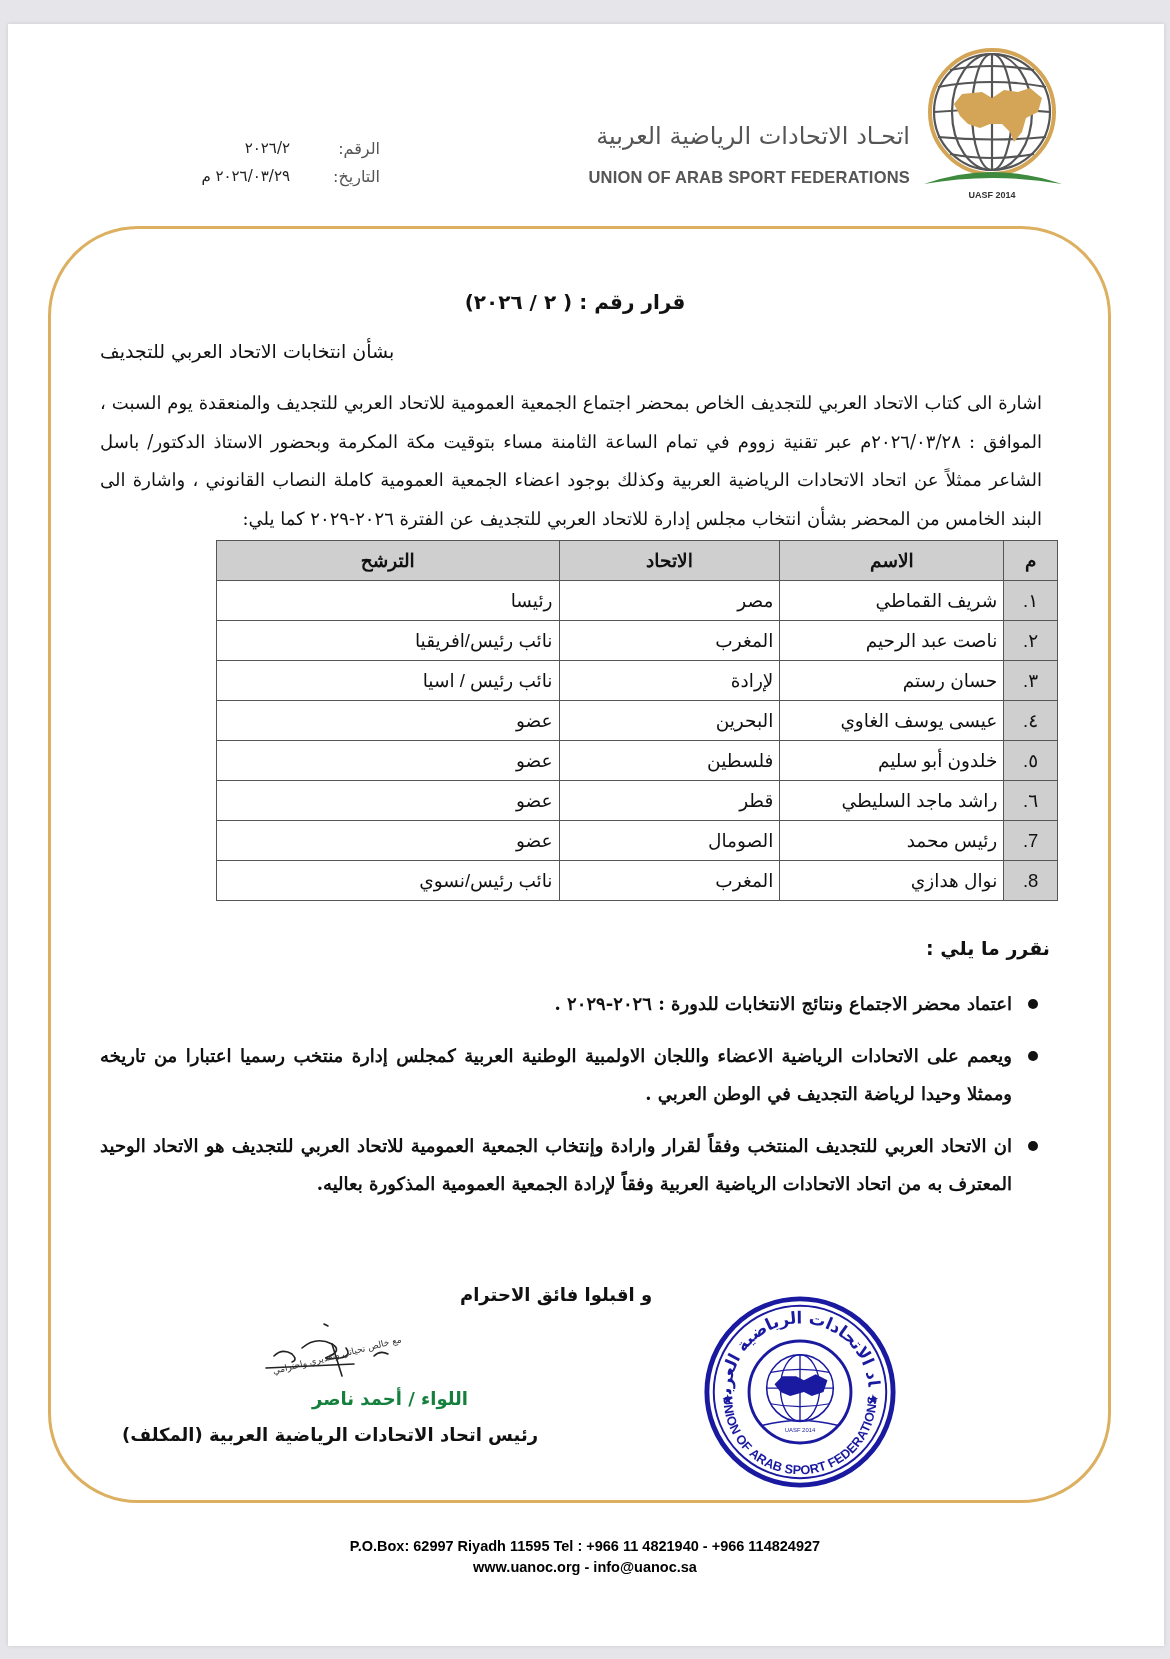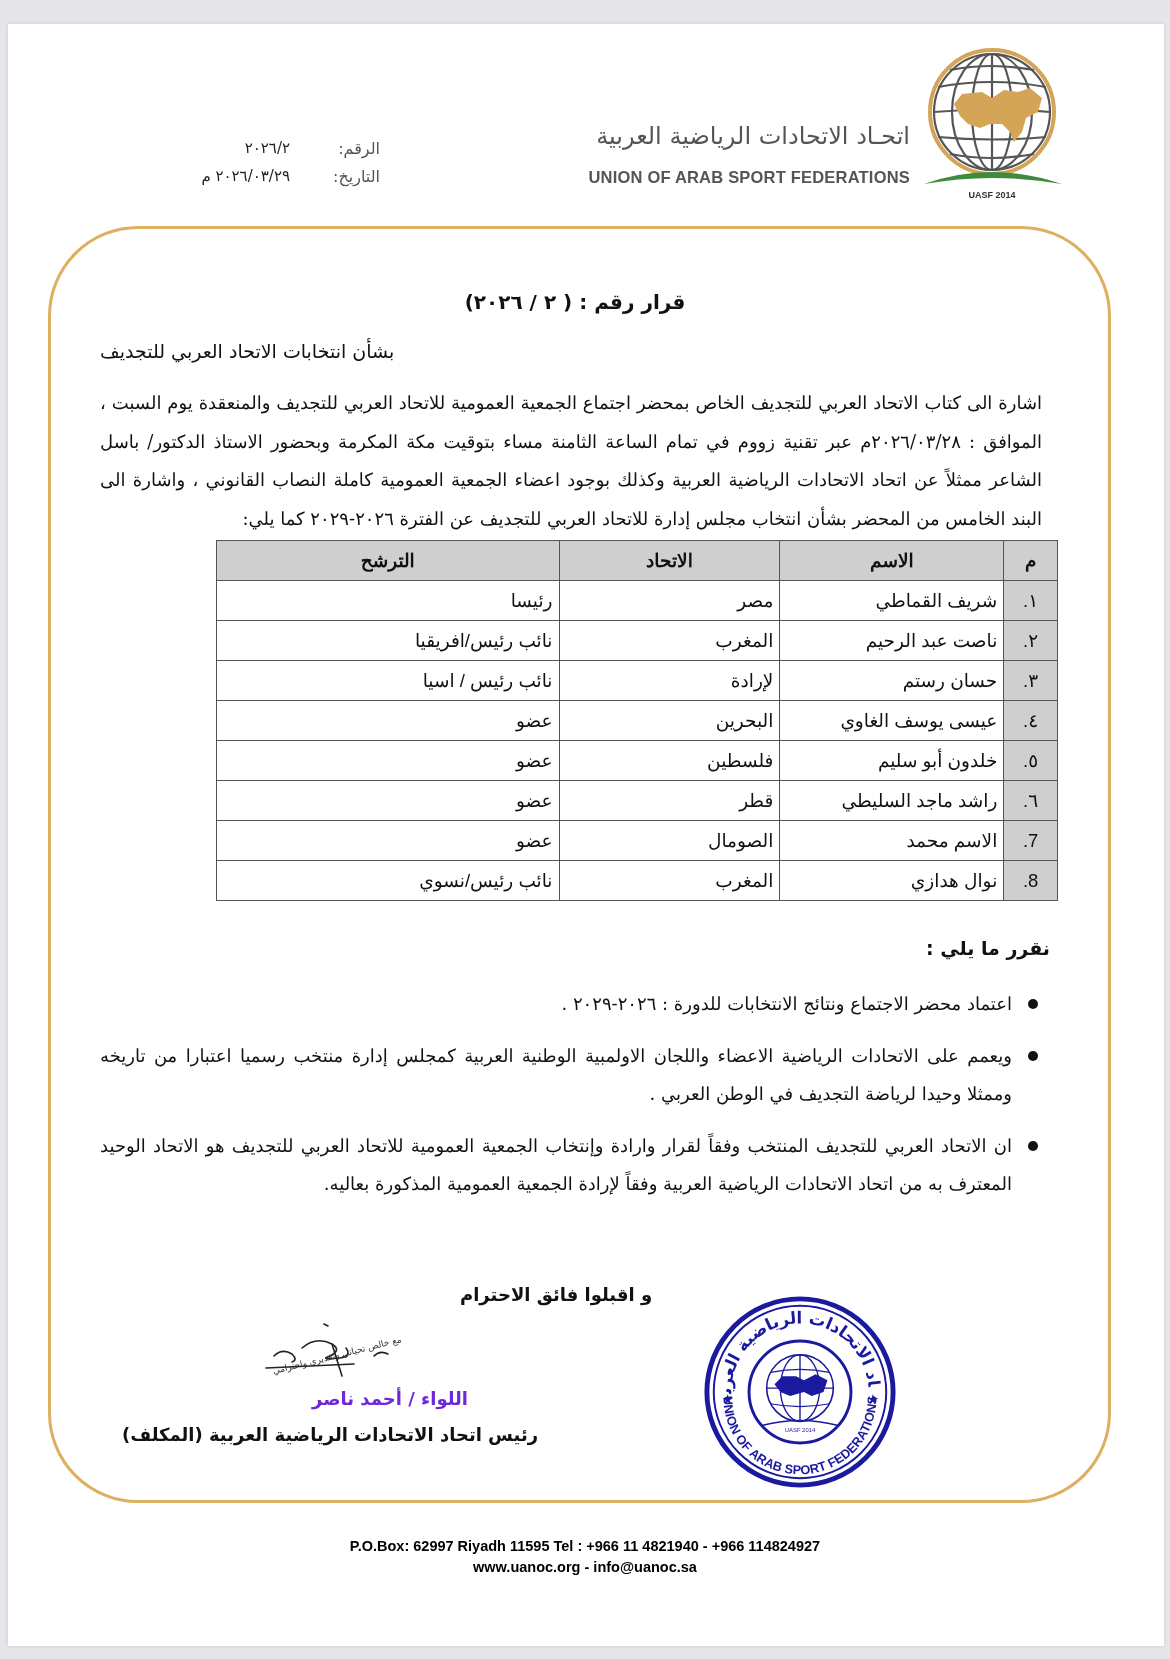--- a/index.html
+++ b/index.html
@@ -85,39 +85,39 @@
     table.members th.num-h { width: 40px; }
     .col-name { width: 208px; }
     .col-fed { width: 205px; }
     .col-cand { width: 325px; }
     .resolve {
       margin-top: 36px; font-weight: bold; font-size: 19px;
       font-family: "DejaVu Sans", sans-serif;
     }
     ul.decisions {
       list-style: none; padding: 0; margin: 26px 0 0 0;
-      font-size: 18px; line-height: 38px;
+      font-size: 18px; line-height: 38px; font-weight: bold;
     }
     ul.decisions li { position: relative; padding-right: 38px; margin-bottom: 14px; text-align: justify; text-align-last: right; }
     ul.decisions li .bullet {
       position: absolute; right: 12px; top: 14px;
       width: 10px; height: 10px; border-radius: 50%; background: #111;
     }
     .closing {
       position: absolute; left: 460px; top: 1284px;
       direction: rtl; font-weight: bold; font-size: 18px; color: #111;
       font-family: "DejaVu Sans", sans-serif;
     }
     .signature {
       position: absolute; left: 262px; top: 1318px; width: 220px; height: 60px;
     }
     .signer-name {
       position: absolute; left: 240px; top: 1388px; width: 300px;
       direction: rtl; text-align: center; font-weight: bold; font-size: 18px;
-      font-family: "DejaVu Sans", sans-serif; color: #6d28d9;
+      font-family: "DejaVu Sans", sans-serif; color: #15803d;
     }
     .signer-title {
       position: absolute; left: 110px; top: 1424px; width: 440px;
       direction: rtl; text-align: center; font-weight: bold; font-size: 18px;
       font-family: "DejaVu Sans", sans-serif; color: #111;
     }
     .stamp {
       position: absolute; left: 702px; top: 1294px; width: 196px; height: 196px;
     }
     .footer {
@@ -212,21 +212,21 @@
         <td>عضو</td>
       </tr>
       <tr>
         <td class="num">٦.</td>
         <td>راشد ماجد السليطي</td>
         <td>قطر</td>
         <td>عضو</td>
       </tr>
       <tr>
         <td class="num">7.</td>
-        <td>الاسم محمد</td>
+        <td>رئيس محمد</td>
         <td>الصومال</td>
         <td>عضو</td>
       </tr>
       <tr>
         <td class="num">8.</td>
         <td>نوال هدازي</td>
         <td>المغرب</td>
         <td>نائب رئيس/نسوي</td>
       </tr>
     </tbody>

